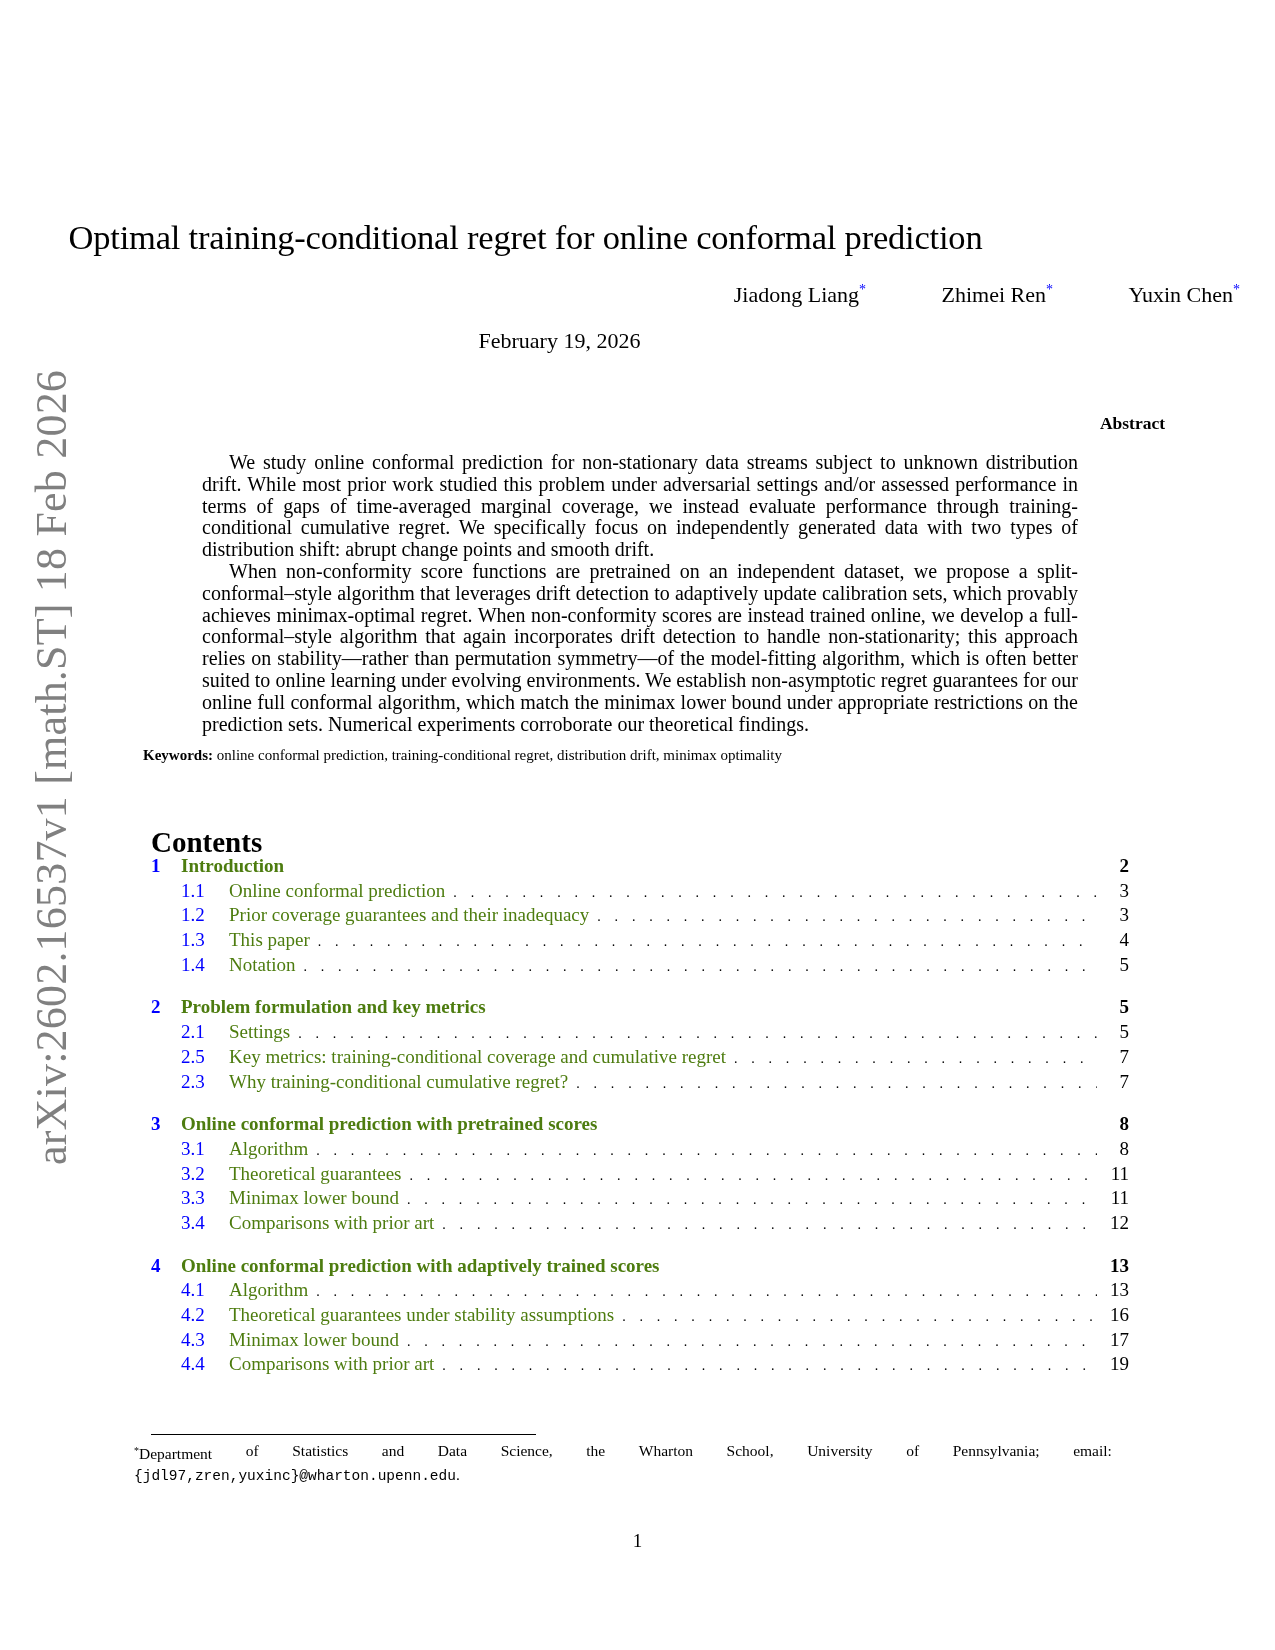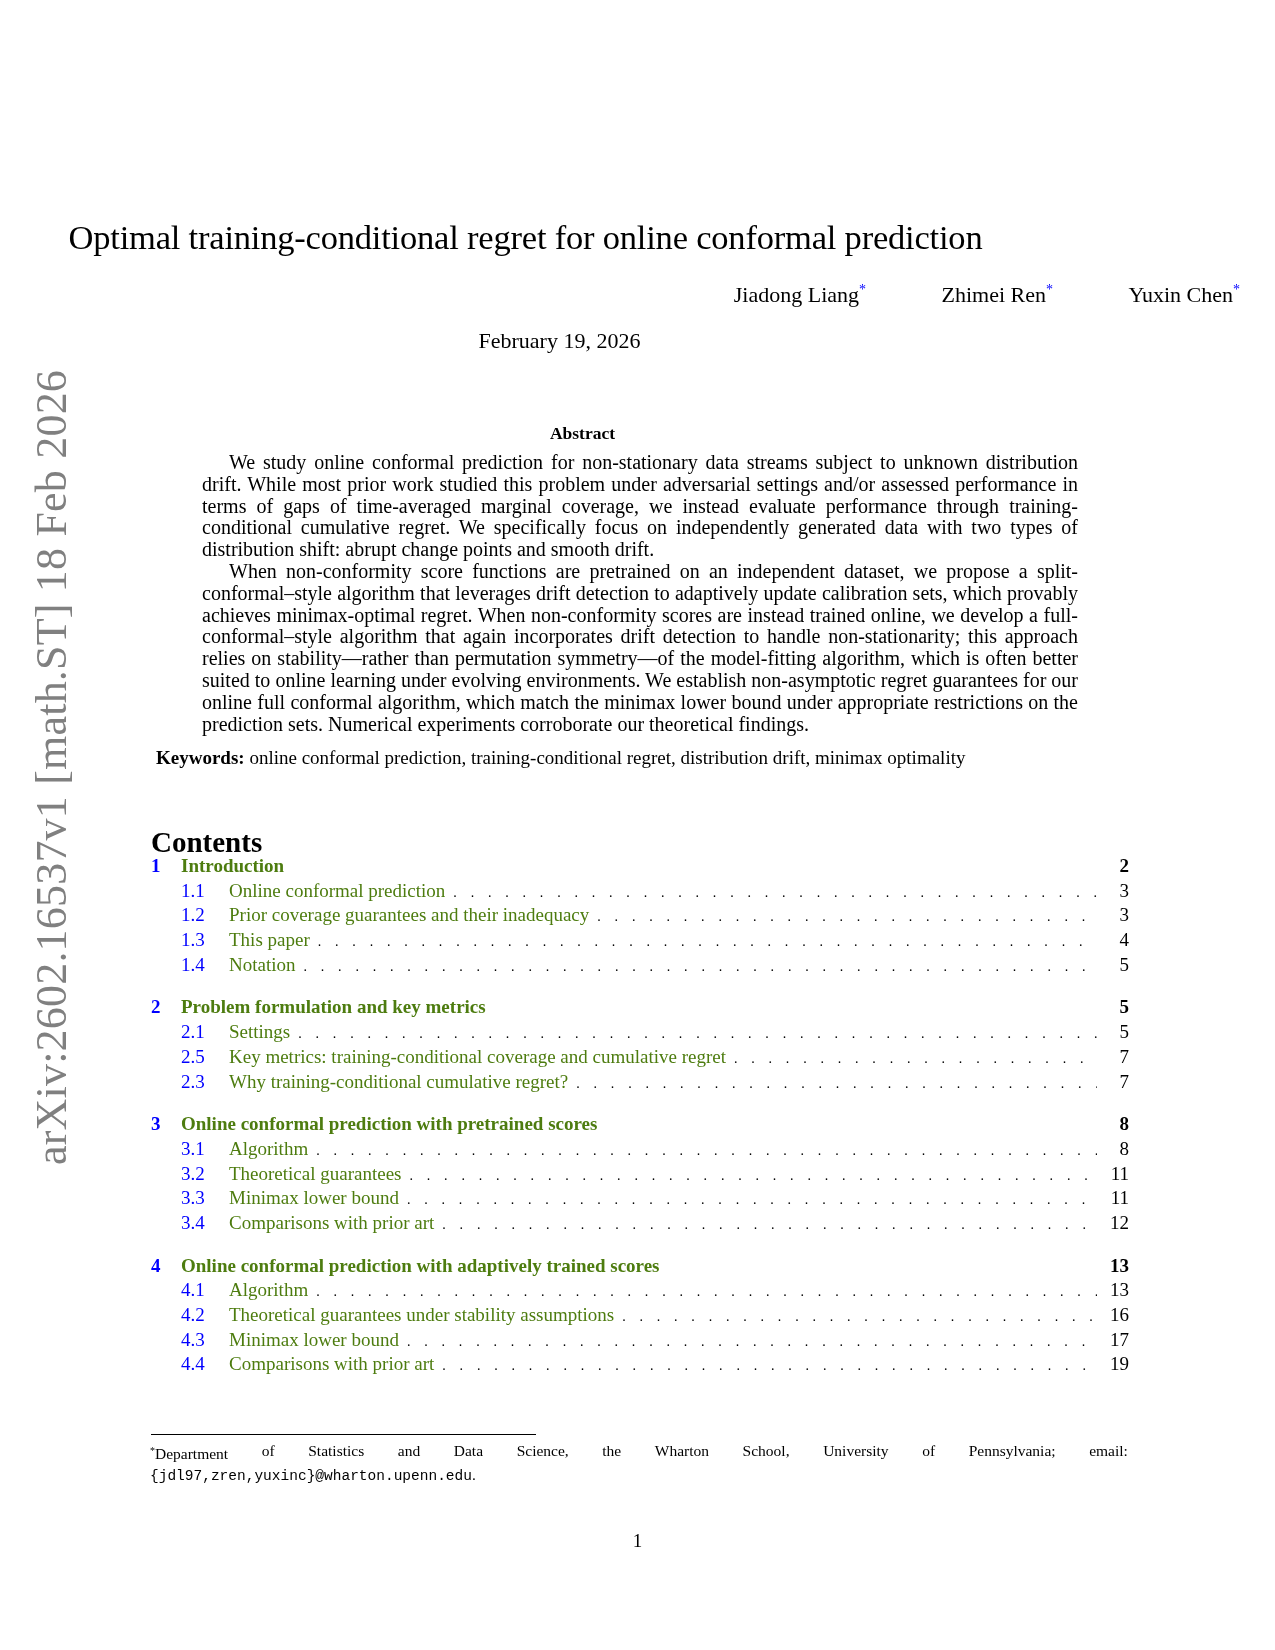--- a/index.html
+++ b/index.html
@@ -25,32 +25,32 @@
     position: absolute; left: 0; top: 282px; width: 1275px; text-align: right;
     font-family: "Liberation Serif", serif; font-size: 22px; white-space: nowrap;
   }
   .author { display: inline-block; margin: 0 35px; }
   .author sup { color: #0000ff; font-size: 14px; vertical-align: 8px; }
   .date {
     position: absolute; left: 0; top: 328px; width: 1051px; text-align: center;
     font-family: "Liberation Serif", serif; font-size: 22px; margin-left: 34px;
   }
   .abstract-title {
-    position: absolute; left: 0; top: 423px; width: 1165px; text-align: center;
+    position: absolute; left: 0; top: 413px; width: 1165px; text-align: right;
     font-family: "Liberation Serif", serif; font-size: 17.5px; font-weight: bold;
   }
   .abstract {
     position: absolute; left: 202px; top: 452px; width: 876px;
     font-family: "Liberation Serif", serif; font-size: 20px; line-height: 21.8px;
     text-align: justify;
   }
   .abstract p { margin: 0; text-indent: 27px; }
   .keywords {
-    position: absolute; left: 156px; top: 747px; width: 978px;
-    font-family: "Liberation Serif", serif; font-size: 19px; white-space: nowrap;
+    position: absolute; left: 143px; top: 747px; width: 978px;
+    font-family: "Liberation Serif", serif; font-size: 15px; white-space: nowrap;
   }
   .keywords b { font-weight: bold; }
   .contents-heading {
     position: absolute; left: 151px; top: 826px;
     font-family: "Liberation Serif", serif; font-size: 29px; font-weight: bold;
   }
   .toc {
     position: absolute; left: 151px; top: 855px; width: 978px;
     font-family: "Liberation Serif", serif;
   }
@@ -70,21 +70,21 @@
   }
   .toc-dots::before { content: ". . . . . . . . . . . . . . . . . . . . . . . . . . . . . . . . . . . . . . . . . . . . . . . . . . . . . . . . . . . . . . . . . . . . . . . . . . . . . . . . . . . . . . . . . . . . . . . . . . . . . . . ."; letter-spacing: 0; word-spacing: 10.3px; }
   .toc-spacer { flex: 1; }
   .toc-page { color: #000; min-width: 22px; text-align: right; }
   .toc-row.sec .toc-page { font-weight: bold; }
 
   .footnote-rule {
     position: absolute; left: 151px; top: 1434px; width: 385px; height: 1px; background: #000;
   }
   .footnote {
-    position: absolute; left: 150px; top: 1440px; width: 978px;
+    position: absolute; left: 134px; top: 1440px; width: 978px;
     font-family: "Liberation Serif", serif; font-size: 15.5px; line-height: 21px;
   }
   .footnote .line1 { display: flex; justify-content: space-between; white-space: nowrap; }
   .footnote sup { font-size: 10px; vertical-align: 5px; }
   .footnote .mono { font-family: "Liberation Mono", monospace; font-size: 14.5px; }
   .page-number {
     position: absolute; left: 0; top: 1530px; width: 1275px; text-align: center;
     font-family: "Liberation Serif", serif; font-size: 19px;
   }
 </style>

